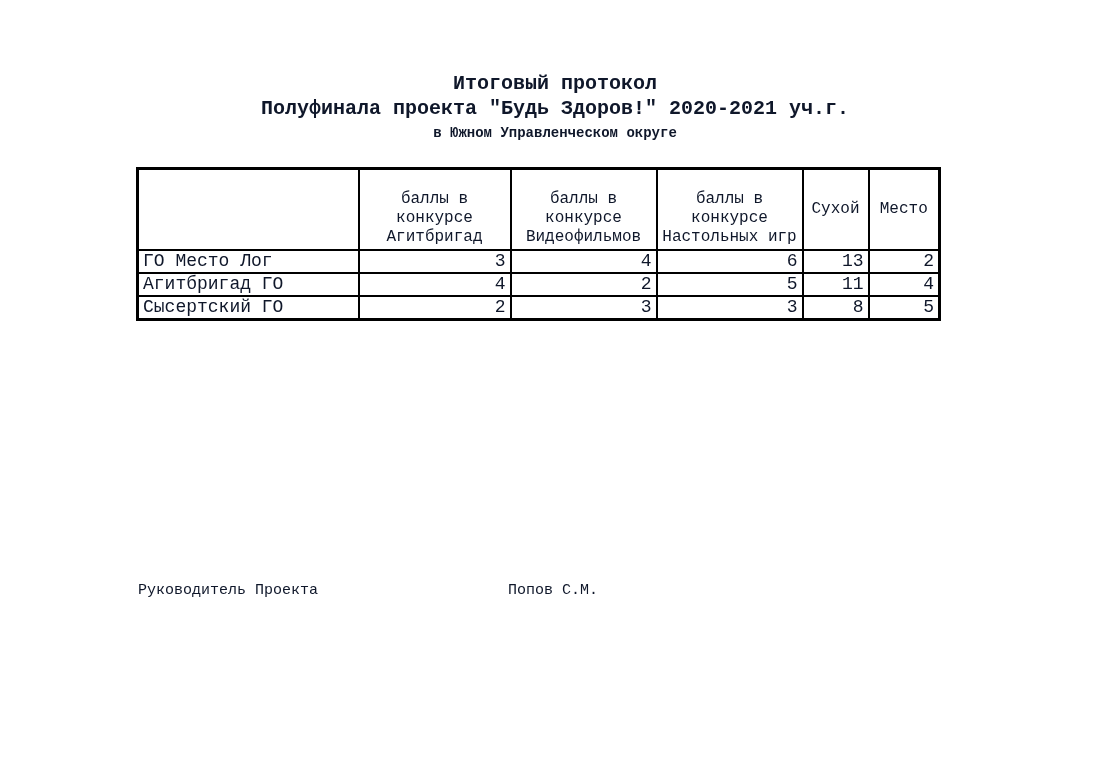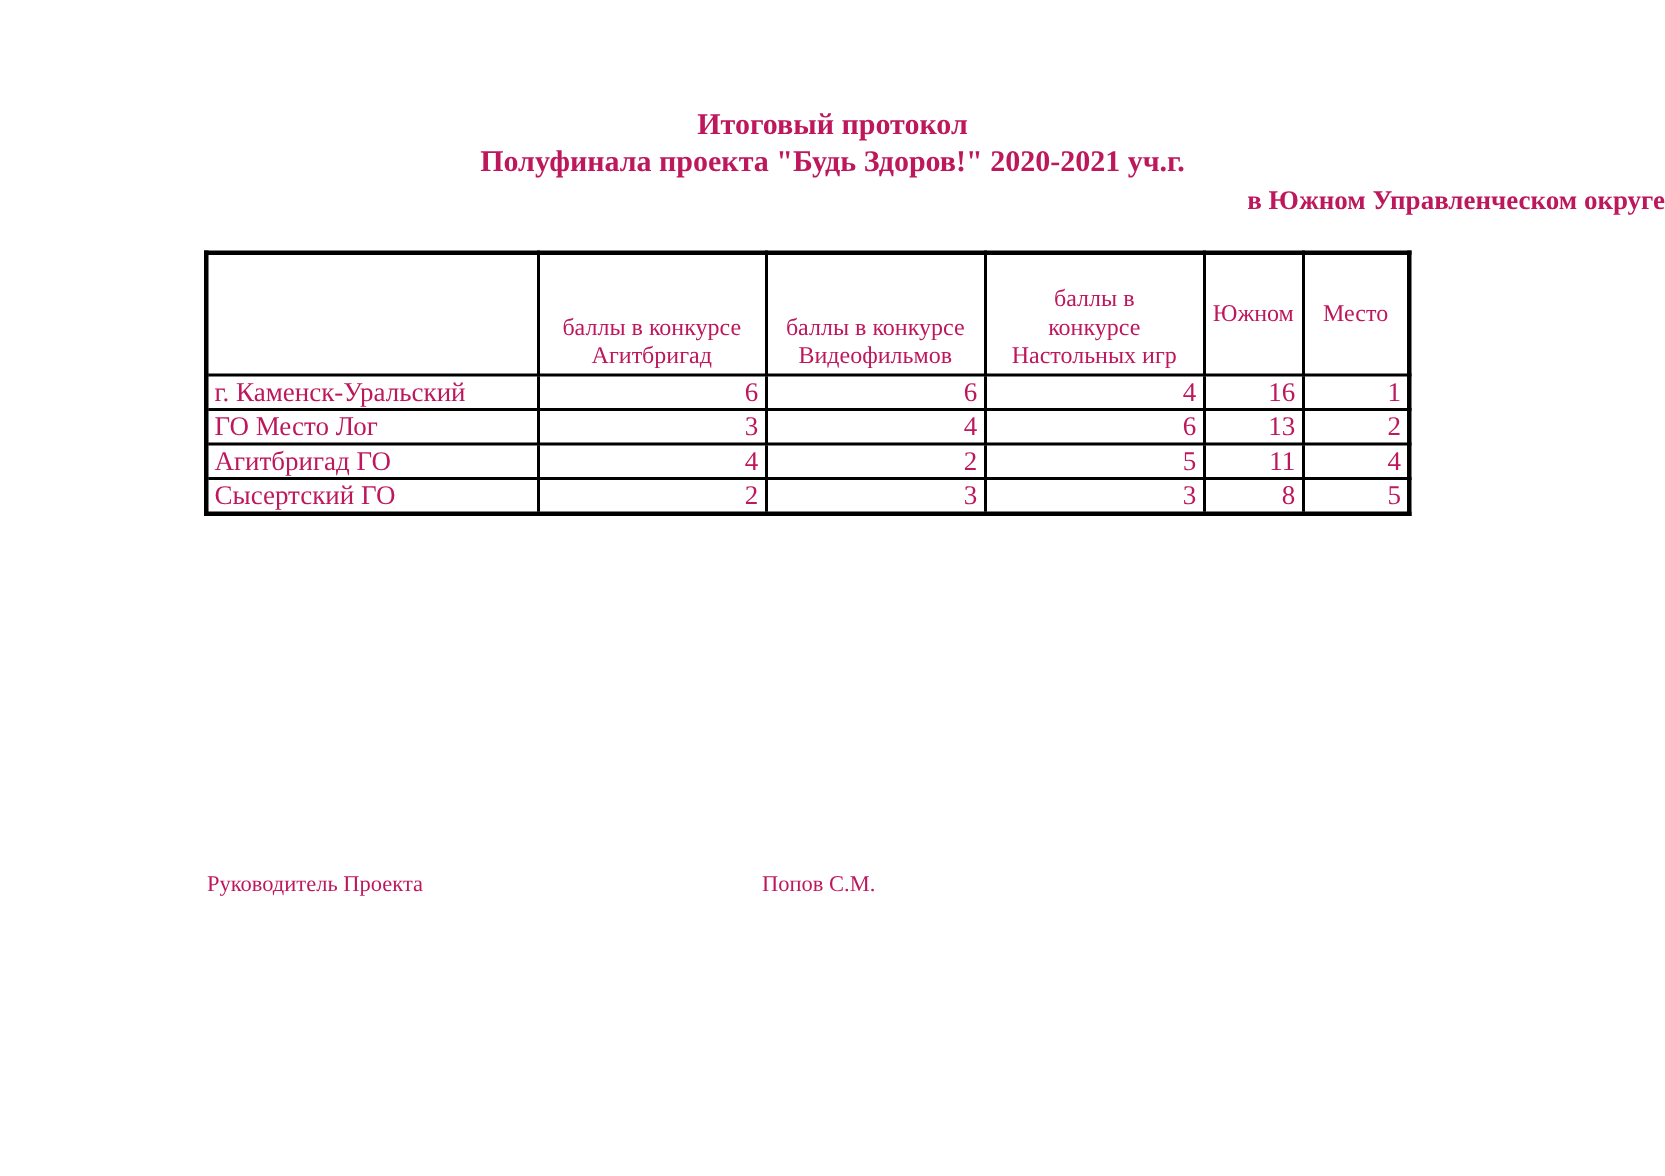--- a/index.html
+++ b/index.html
@@ -1,34 +1,34 @@
 <!DOCTYPE html>
 <html><head>
 <meta charset="utf-8">
 <style>
   html, body { margin: 0; padding: 0; background: #ffffff; }
   .page {
     position: relative;
     width: 1110px;
     height: 784px;
     background: #ffffff;
-    color: #be185d;
-    font-family: Liberation Serif, serif;
+    color: #0f172a;
+    font-family: Liberation Mono, monospace;
     overflow: hidden;
   }
   .title-block {
     position: absolute;
     top: 71px;
     left: 0;
     width: 1110px;
     text-align: center;
     font-weight: bold;
   }
   .title-line { font-size: 20px; line-height: 25px; }
-  .title-line-small { font-size: 18px; line-height: 25px; text-align: right; }
+  .title-line-small { font-size: 14px; line-height: 25px; }
 
   table.results {
     position: absolute;
     left: 136px;
     top: 167px;
     width: 802px;
     border-collapse: collapse;
     table-layout: fixed;
     border: 3px solid #000000;
   }
@@ -94,33 +94,25 @@
     <thead>
       <tr>
         <th class="v-mid"></th>
         <th class="v-bottom">баллы в конкурсе
 Агитбригад</th>
         <th class="v-bottom">баллы в конкурсе
 Видеофильмов</th>
         <th class="v-bottom">баллы в
 конкурсе
 Настольных игр</th>
-        <th class="v-mid">Южном</th>
+        <th class="v-mid">Сухой</th>
         <th class="v-mid">Место</th>
       </tr>
     </thead>
     <tbody>
-      <tr>
-        <td class="cell-name">г. Каменск-Уральский</td>
-        <td class="cell-num">6</td>
-        <td class="cell-num">6</td>
-        <td class="cell-num">4</td>
-        <td class="cell-num">16</td>
-        <td class="cell-num">1</td>
-      </tr>
       <tr>
         <td class="cell-name">ГО Место Лог</td>
         <td class="cell-num">3</td>
         <td class="cell-num">4</td>
         <td class="cell-num">6</td>
         <td class="cell-num">13</td>
         <td class="cell-num">2</td>
       </tr>
       <tr>
         <td class="cell-name">Агитбригад ГО</td>

